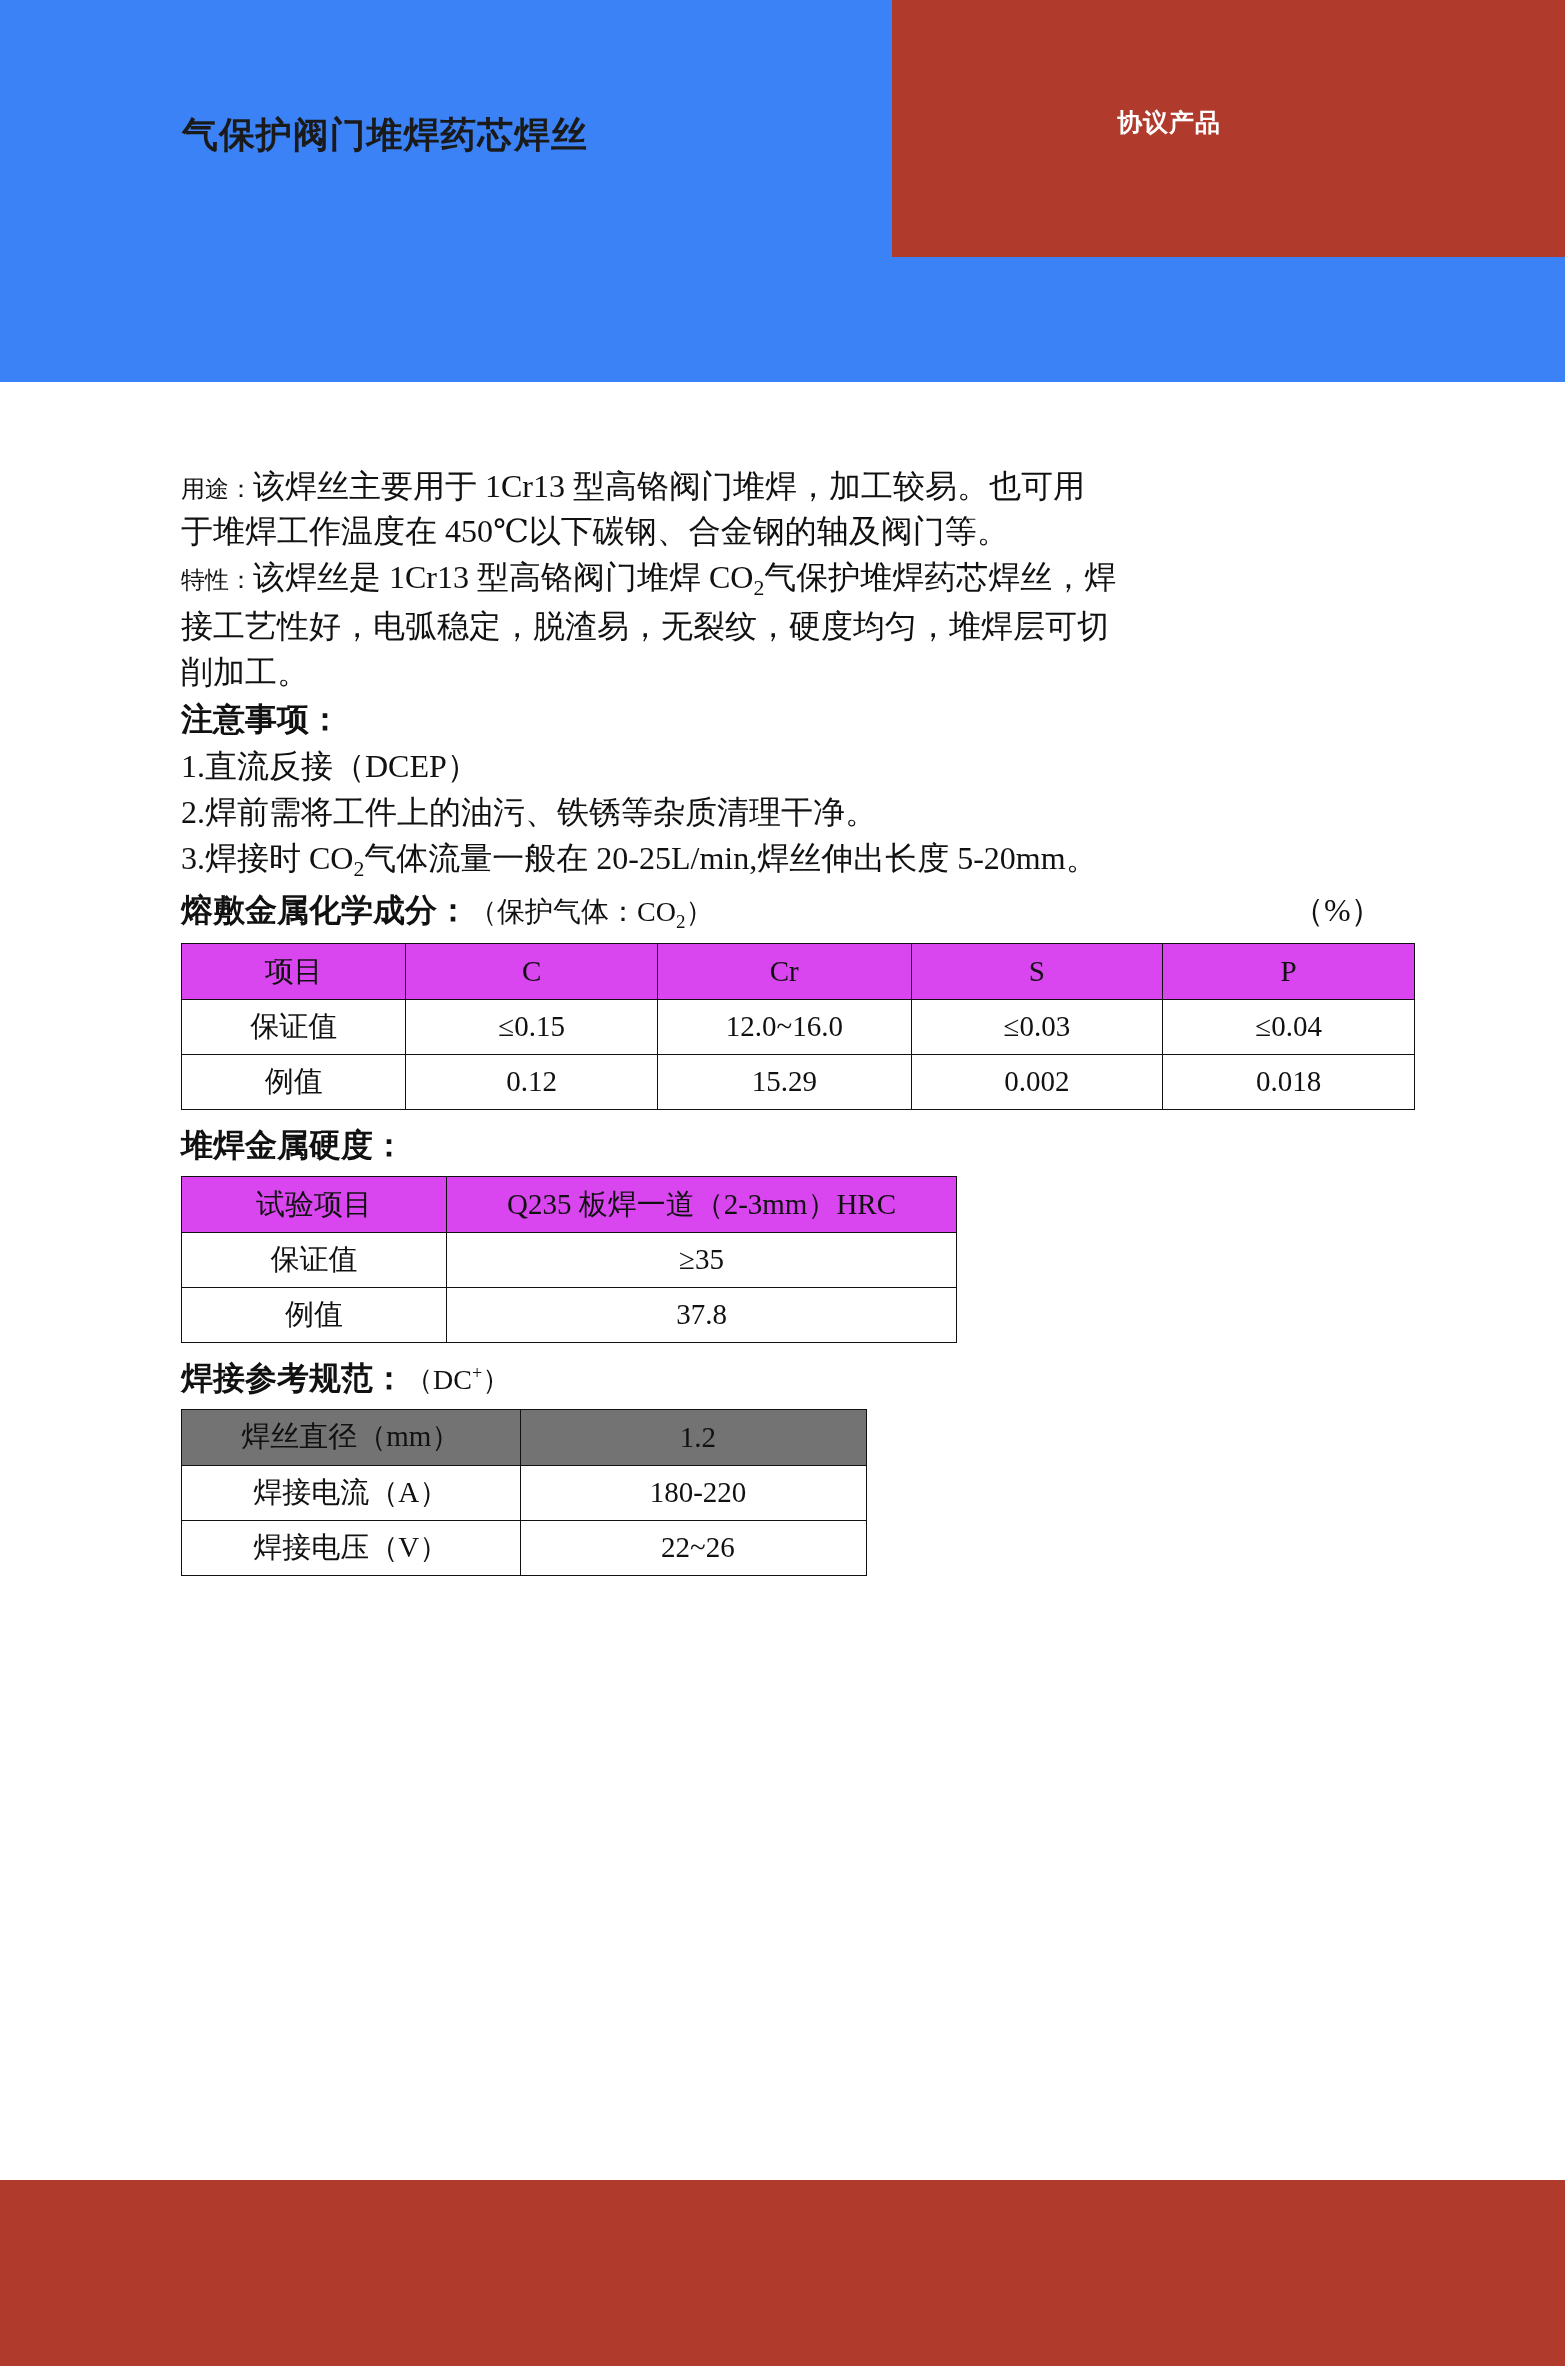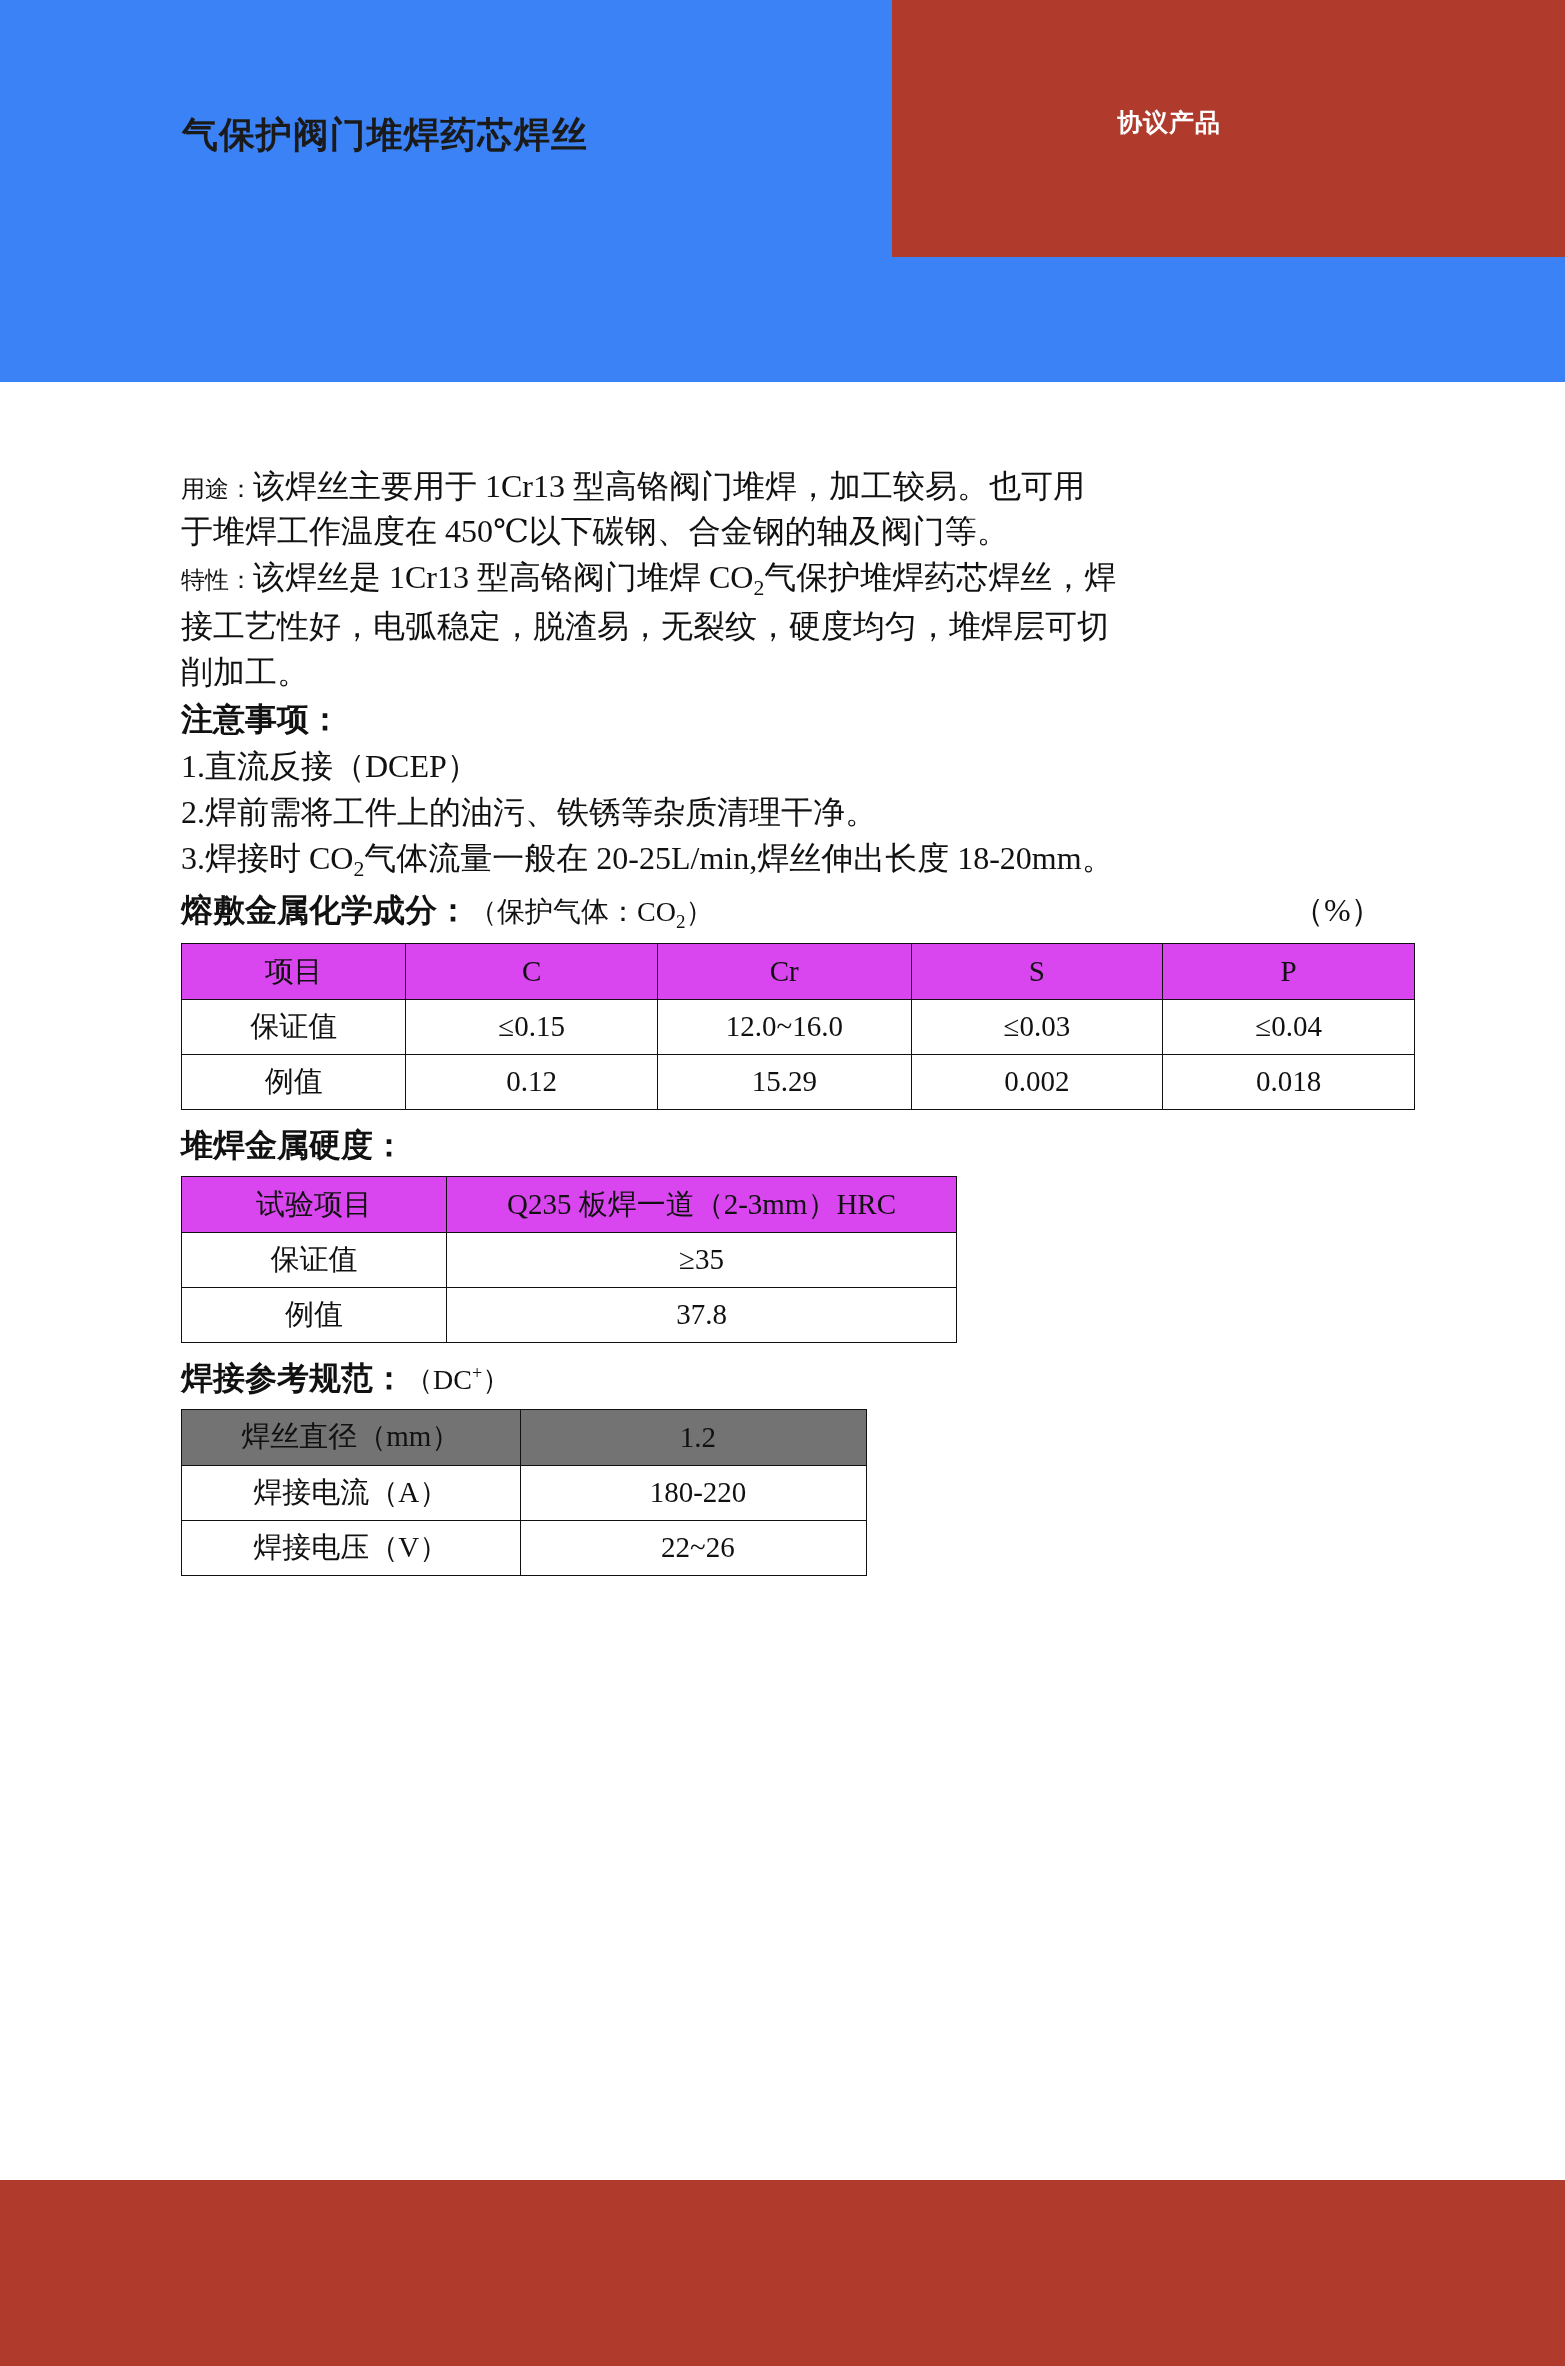--- a/index.html
+++ b/index.html
@@ -168,21 +168,21 @@
   <p class="para">
     <b>特性：</b><span>该焊丝是 1Cr13 型高铬阀门堆焊 CO</span><span><sub>2</sub></span><span>气保护堆焊药芯焊丝，焊</span><br>
     <span>接工艺性好，电弧稳定，脱渣易，无裂纹，硬度均匀，堆焊层可切</span><br>
     <span>削加工。</span>
   </p>
 
   <div class="heading">注意事项：</div>
   <div class="line">1.直流反接（DCEP）</div>
   <div class="line">2.焊前需将工件上的油污、铁锈等杂质清理干净。</div>
   <div class="line">
-    <span>3.焊接时 CO</span><span><sub>2</sub></span><span>气体流量一般在 20-25L/min,焊丝伸出长度 18-20mm。</span>
+    <span>3.焊接时 CO</span><span><sub>2</sub></span><span>气体流量一般在 20-25L/min,焊丝伸出长度 5-20mm。</span>
   </div>
 
   <div class="heading">
     <span class="pct">（%）</span>
     <span>熔敷金属化学成分：</span><span class="normal"><span>（保护气体：CO</span><sub>2</sub><span>）</span></span>
   </div>
 
   <table class="t-comp">
     <thead>
       <tr>

